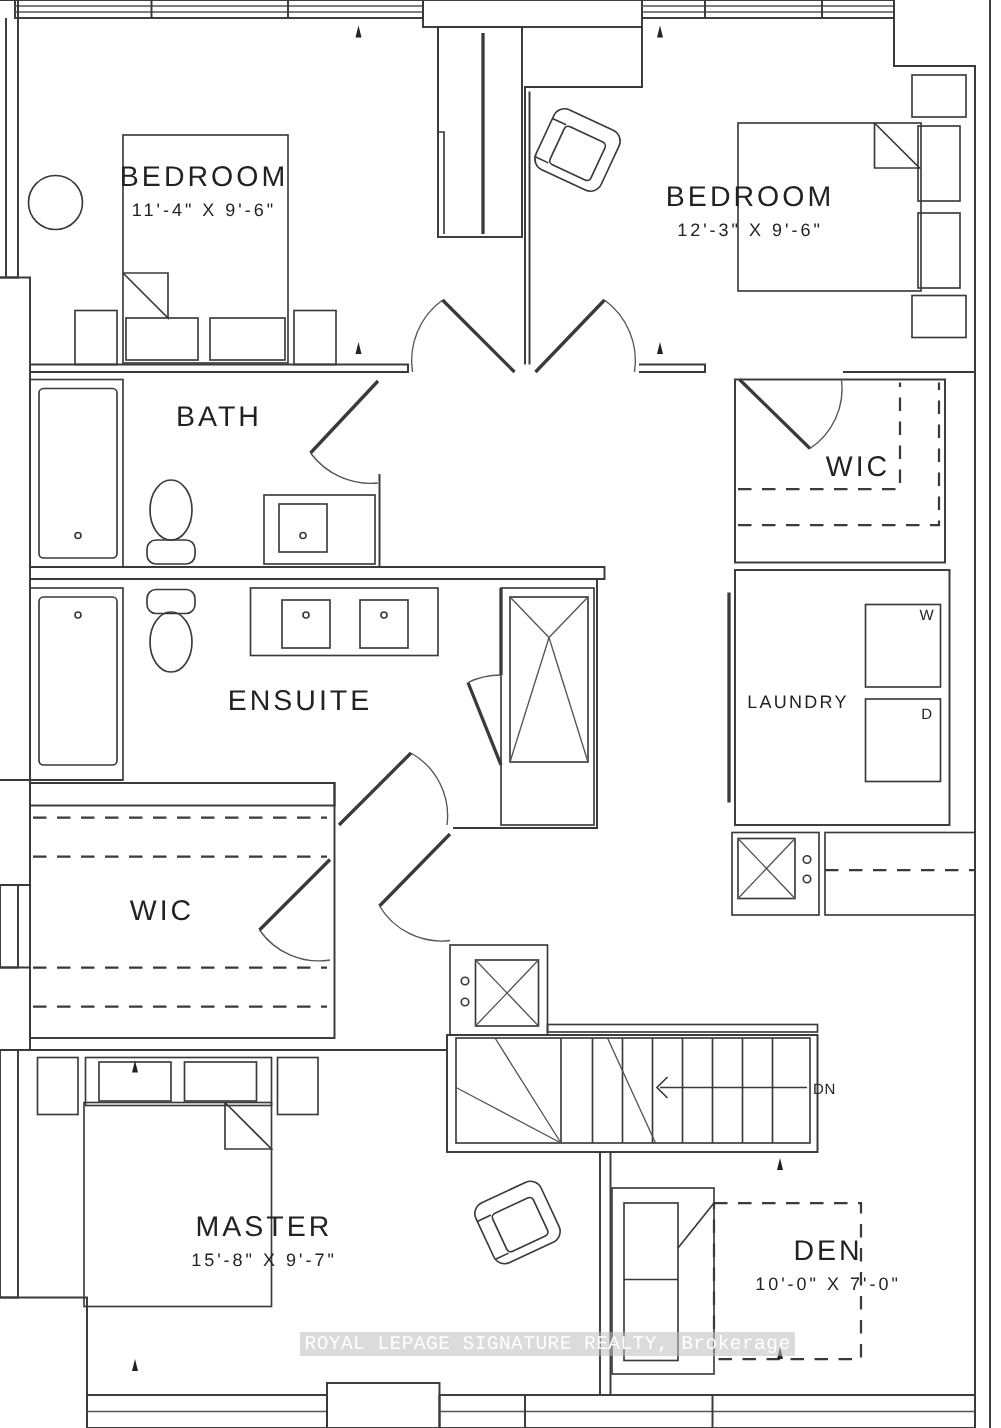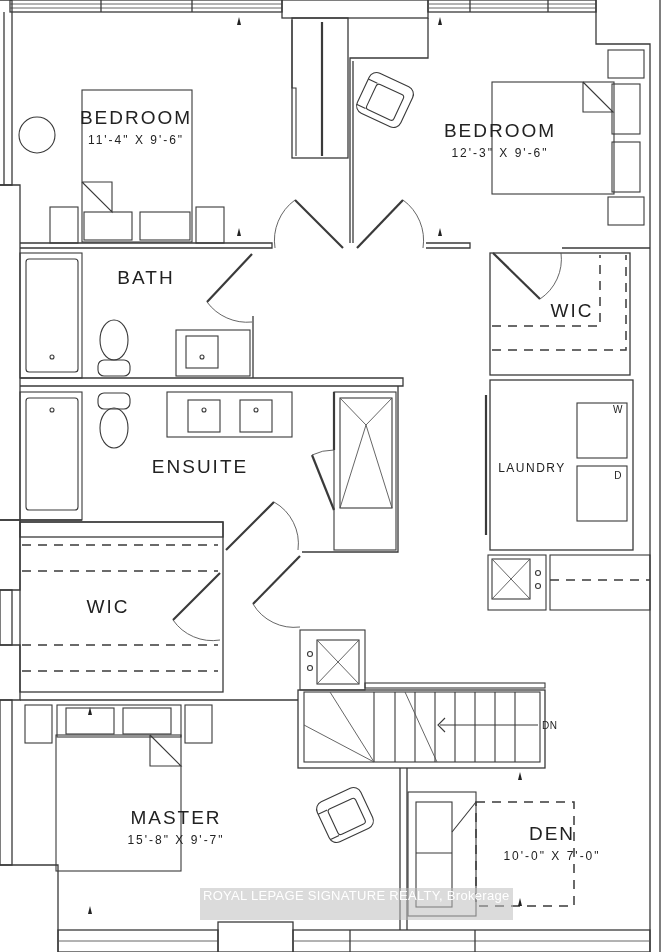--- a/index.html
+++ b/index.html
@@ -10,23 +10,23 @@
   .f { fill: none; stroke: #3a3a3a; stroke-width: 1.1; }
   .dash { fill: none; stroke: #3a3a3a; stroke-width: 1.5; stroke-dasharray: 9 7; }
   .thin { fill: none; stroke: #555; stroke-width: 0.9; }
   .lbl { font-family: "Liberation Sans", sans-serif; fill: #222; letter-spacing: 2px; }
   .room-name { font-size: 19px; }
   .room-dim { font-size: 12px; letter-spacing: 2px; }
   .small { font-size: 12px; letter-spacing: 1.5px; }
   .tiny { font-size: 10px; letter-spacing: 0.5px; }
   .arrow { fill: #222; }
   #watermark {
-    position: absolute; left: 200px; top: 888px; height: 32px; line-height: 16px;
+    position: absolute; left: 200px; top: 888px; height: 16px; line-height: 16px;
     padding: 0 3px; background: rgba(190,190,190,0.55); color: #ffffff;
-    font-family: Liberation Sans, sans-serif; font-size: 13px; letter-spacing: 0.3px;
+    font-family: Liberation Mono, monospace; font-size: 13px; letter-spacing: 0.3px;
     white-space: nowrap;
   }
 </style>
 </head>
 <body>
 
 <svg id="plan" viewBox="0 0 667 952" xmlns="http://www.w3.org/2000/svg">
 
   <g>
 

